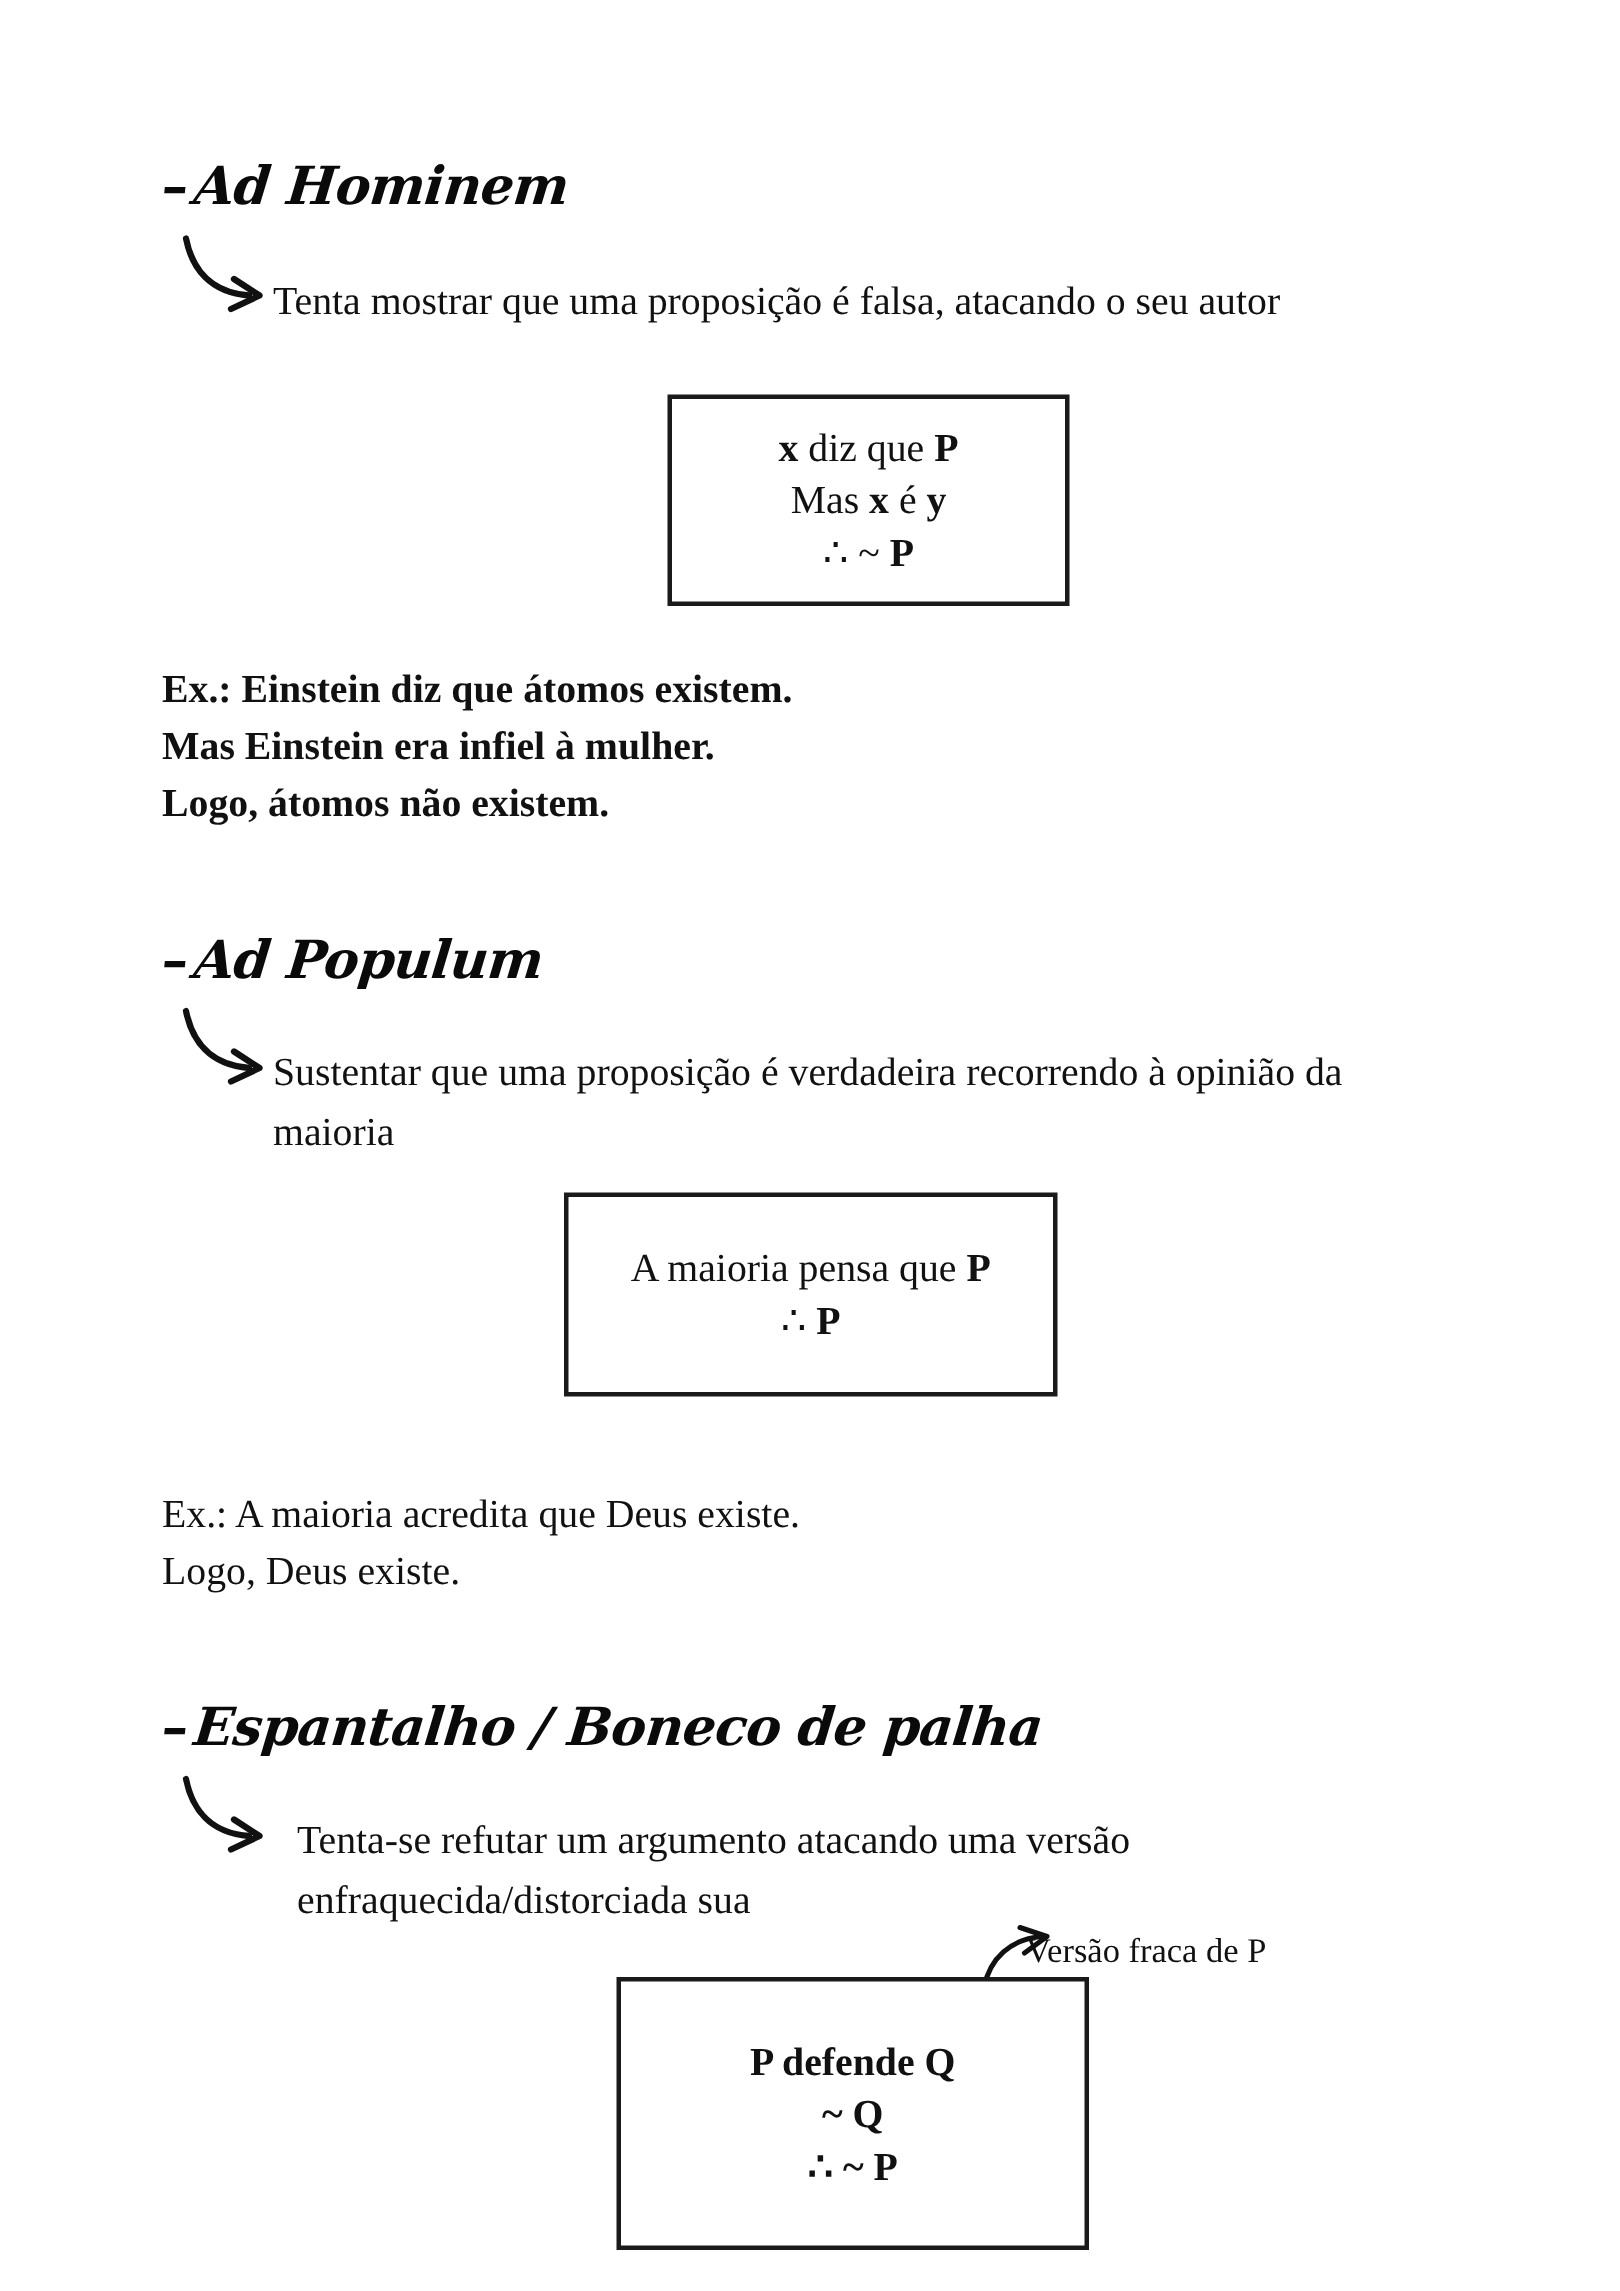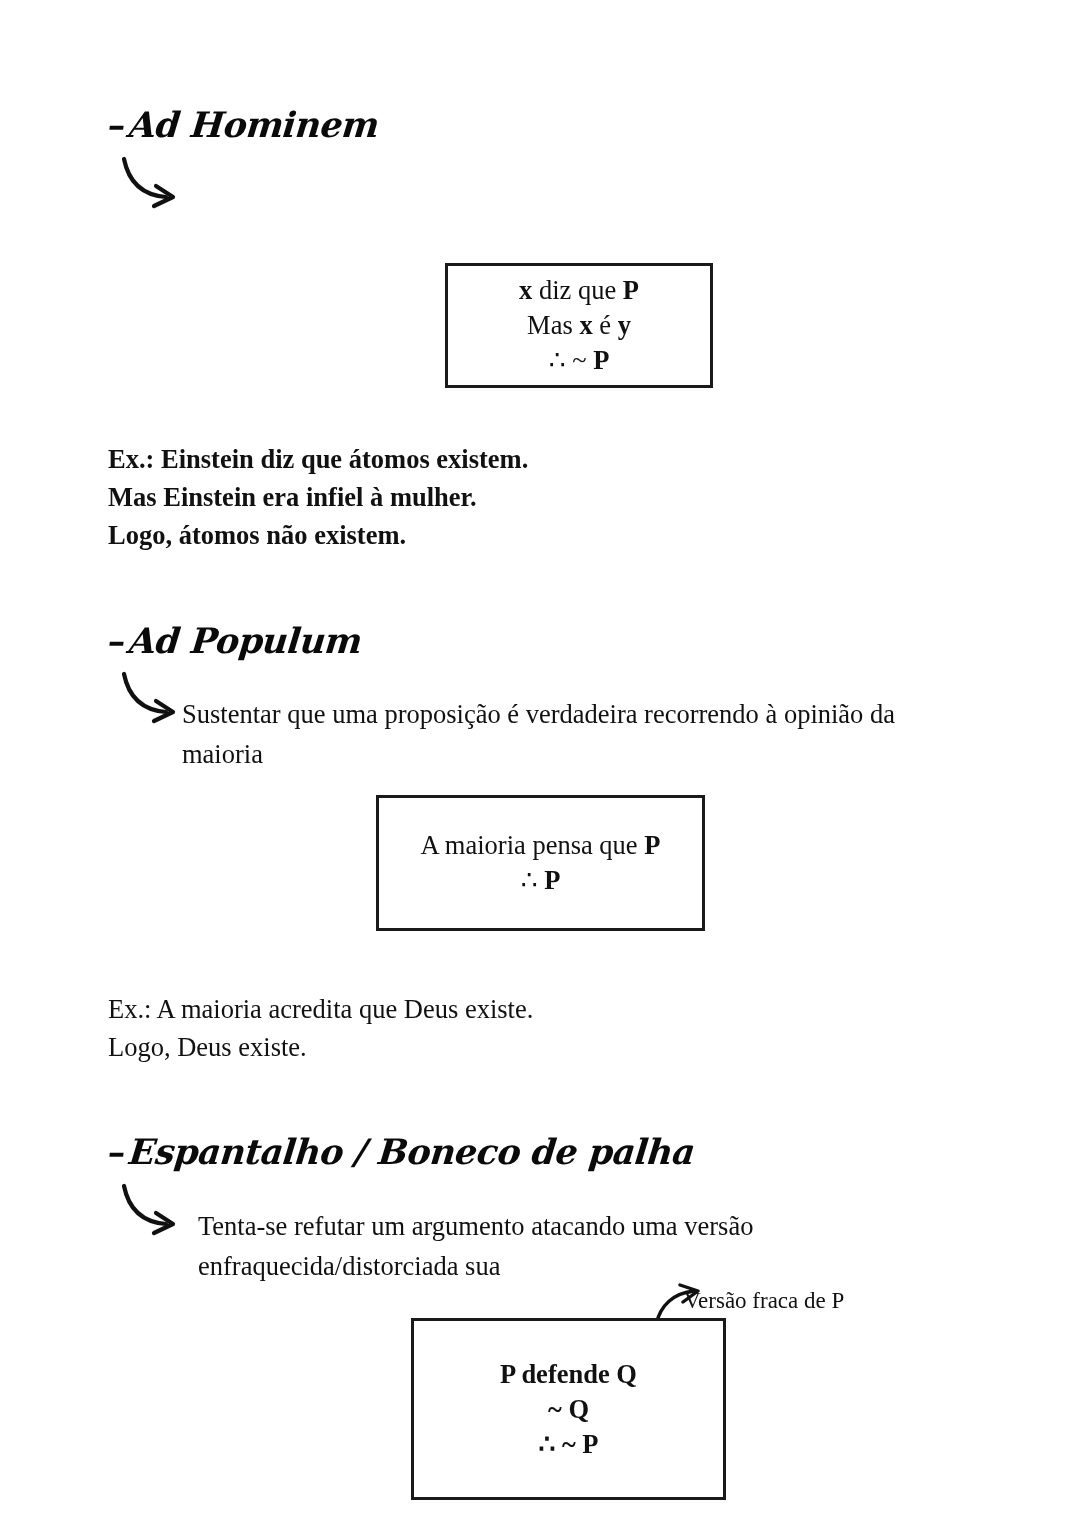--- a/index.html
+++ b/index.html
@@ -102,22 +102,23 @@
     <span class="dash">–</span><span>Ad Hominem</span>
   </div>
 
   <div class="swoosh" style="left:118px; top:155px;">
     <svg viewBox="0 0 70 58" xmlns="http://www.w3.org/2000/svg">
       <path d="M6 4 C 10 24, 22 40, 48 42" fill="none" stroke="#111111" stroke-width="4.2" stroke-linecap="round"></path>
       <path d="M38 31 L 55 42 L 36 51" fill="none" stroke="#111111" stroke-width="4.2" stroke-linecap="round" stroke-linejoin="round"></path>
     </svg>
   </div>
 
+  <div class="desc" style="left:182px; top:180px; width:770px;">Tenta mostrar que uma proposição é falsa, atacando o seu autor</div>
 
-  <div class="box" style="left:445px; top:263px; width:268px; height:125px;align-items:center;">
+  <div class="box" style="left:445px; top:263px; width:268px; height:141px;align-items:center;">
     <div class="line"><b>x</b><span> diz que </span><b>P</b></div>
     <div class="line"><span>Mas </span><b>x</b><span> é </span><b>y</b></div>
     <div class="line"><span>∴ ~ </span><b>P</b></div>
   </div>
 
   <div class="example" style="left:108px; top:440px;font-weight:bold;">Ex.: Einstein diz que átomos existem.
 Mas Einstein era infiel à mulher.
 Logo, átomos não existem.</div>
 
   <div class="heading" style="left:108px; top:620px;">

